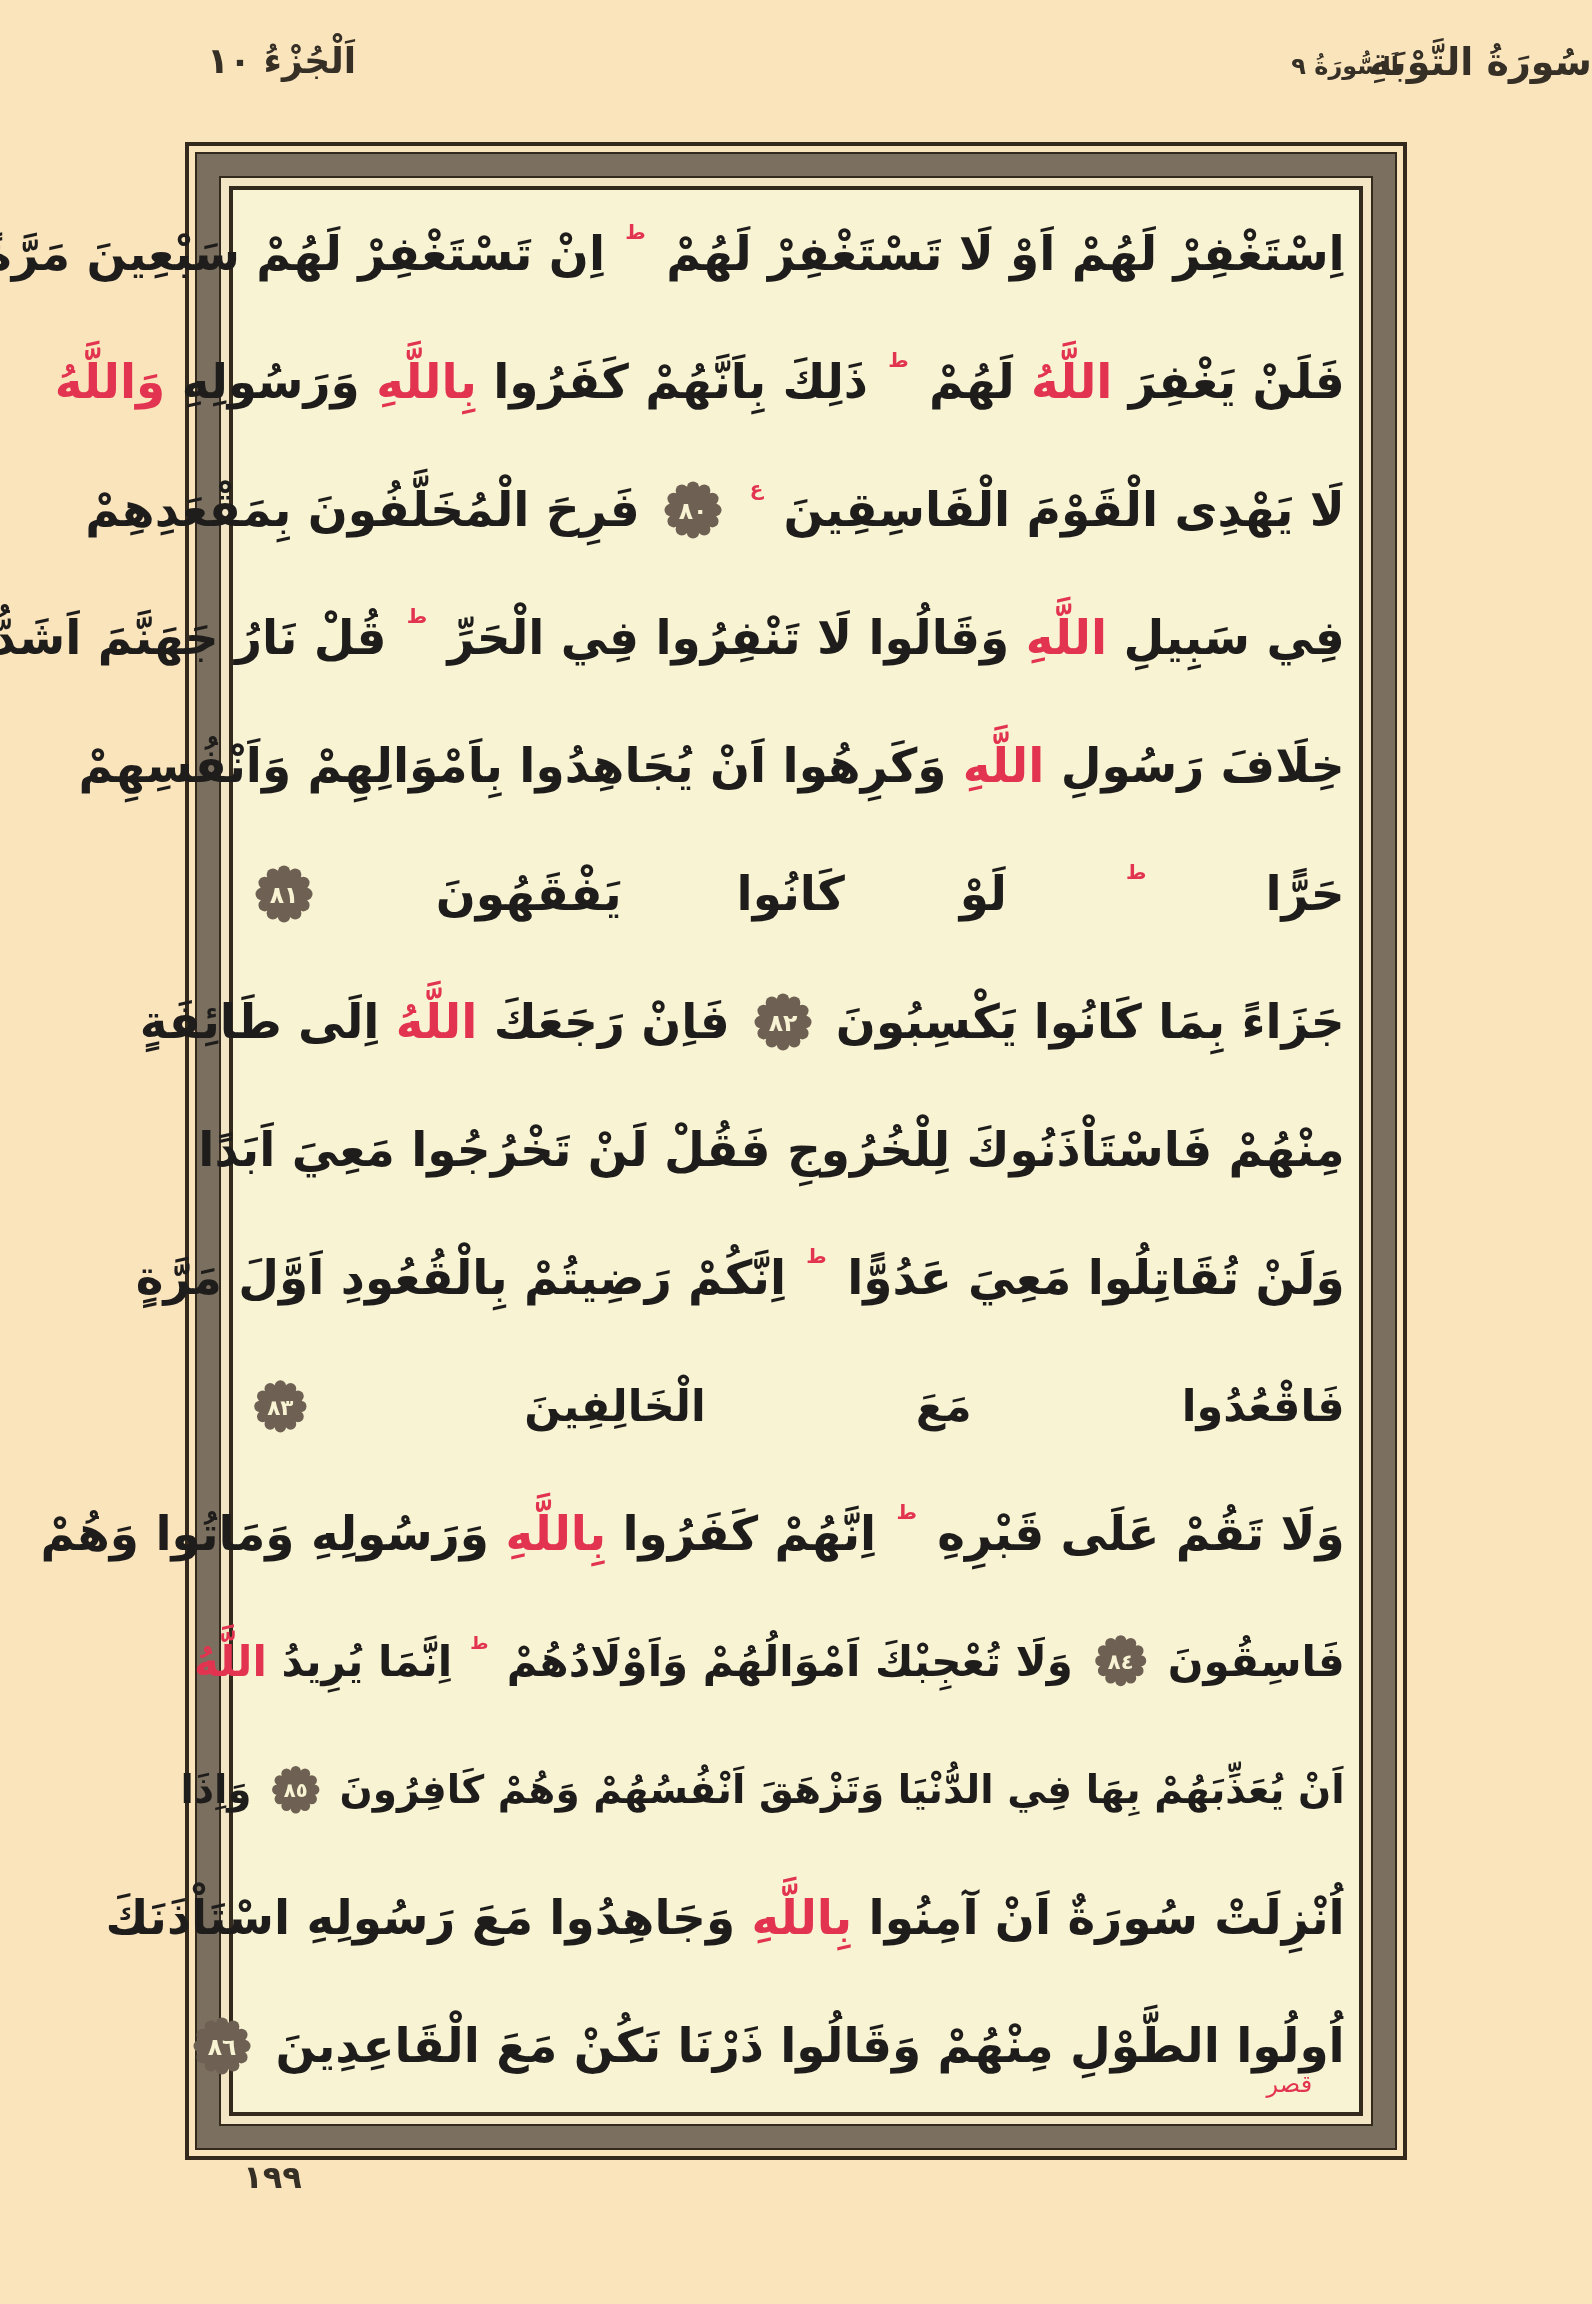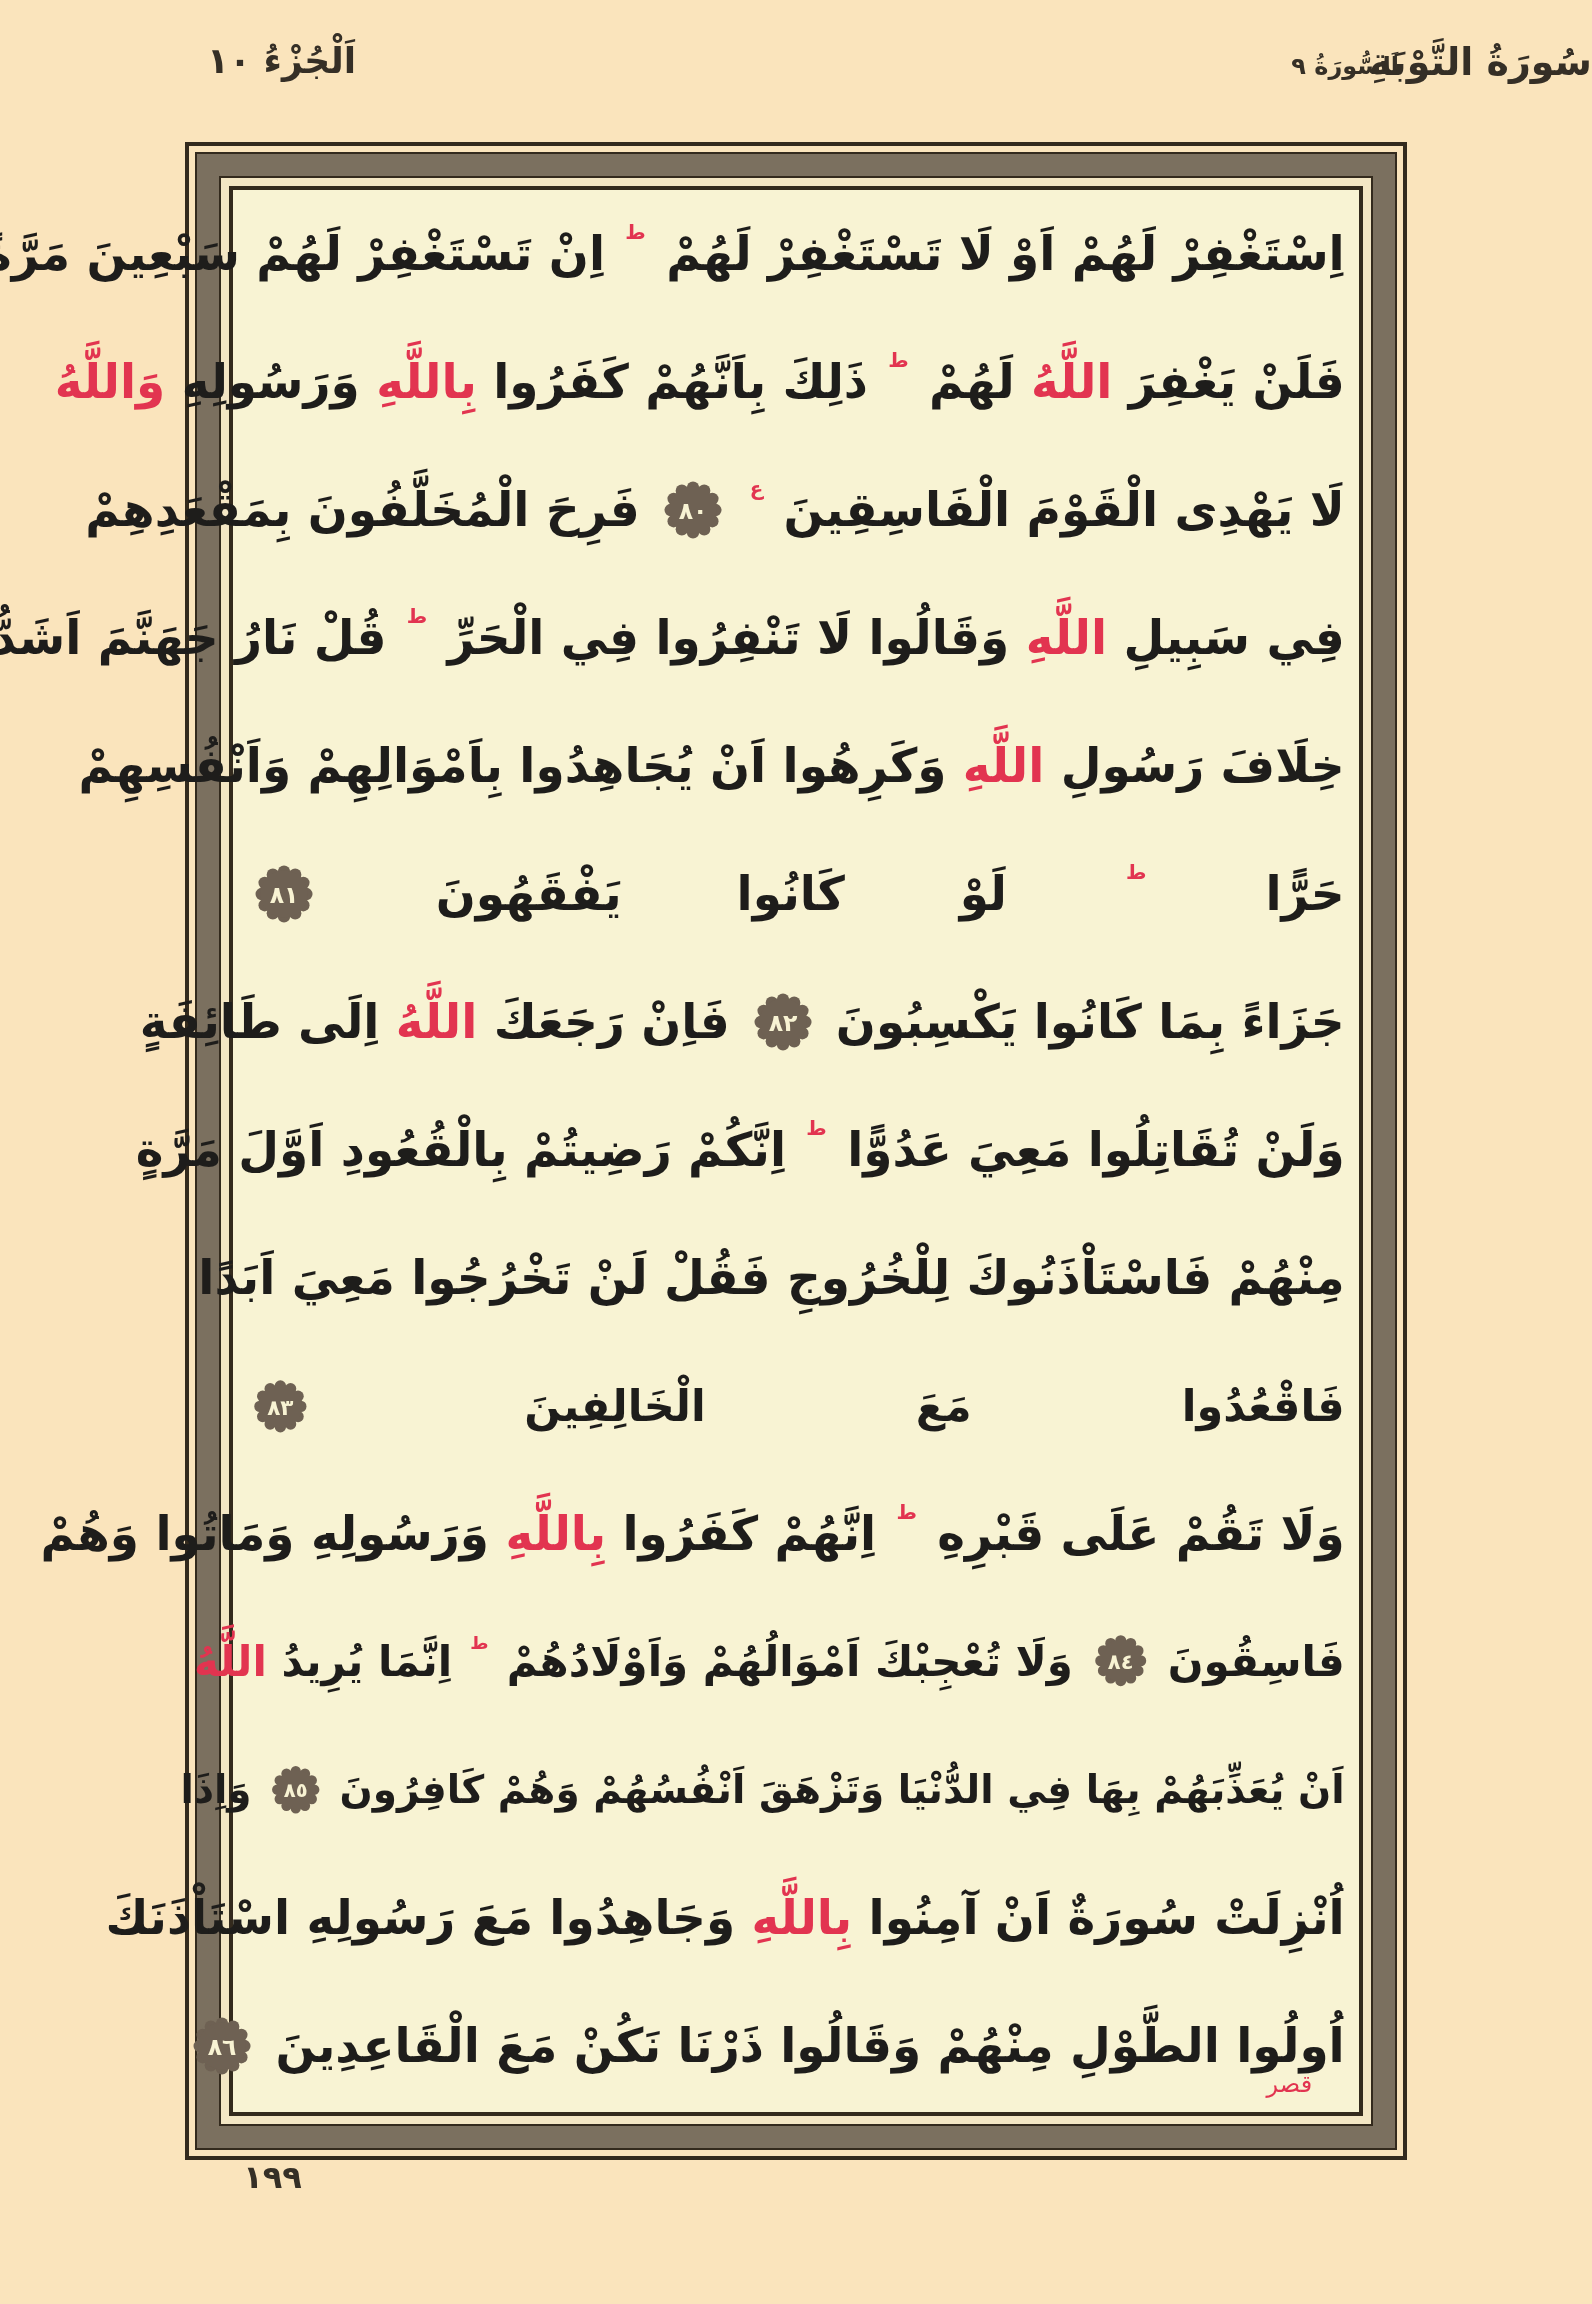--- a/index.html
+++ b/index.html
@@ -147,22 +147,22 @@
                     <circle cx="18.823085463760208" cy="68" r="10" fill="#6e6153"></circle>
                     <circle cx="14" cy="50.00000000000001" r="10" fill="#6e6153"></circle>
                     <circle cx="18.8230854637602" cy="32.000000000000014" r="10" fill="#6e6153"></circle>
                     <circle cx="31.999999999999986" cy="18.82308546376022" r="10" fill="#6e6153"></circle>
                     <circle cx="49.99999999999999" cy="14" r="10" fill="#6e6153"></circle>
                     <circle cx="68" cy="18.82308546376021" r="10" fill="#6e6153"></circle>
                     <circle cx="81.17691453623978" cy="31.999999999999986" r="10" fill="#6e6153"></circle>
                     <circle cx="50" cy="50" r="38" fill="#6e6153"></circle>
     <text x="50" y="52" text-anchor="middle" dominant-baseline="central" font-family="DejaVu Sans" font-weight="bold" font-size="38" fill="#f8f3d3">٨٢</text>
                   </svg></span> <span class="seg">فَاِنْ رَجَعَكَ </span> <span class="seg allah">اللَّهُ</span> <span class="seg"> اِلَى طَائِفَةٍ</span> </div>
+              <div class="line"><span class="seg">مِنْهُمْ فَاسْتَاْذَنُوكَ لِلْخُرُوجِ فَقُلْ لَنْ تَخْرُجُوا مَعِيَ اَبَدًا</span> </div>
               <div class="line"><span class="seg">وَلَنْ تُقَاتِلُوا مَعِيَ عَدُوًّا</span> <span class="waqf">ط</span> <span class="seg">اِنَّكُمْ رَضِيتُمْ بِالْقُعُودِ اَوَّلَ مَرَّةٍ</span> </div>
-              <div class="line"><span class="seg">مِنْهُمْ فَاسْتَاْذَنُوكَ لِلْخُرُوجِ فَقُلْ لَنْ تَخْرُجُوا مَعِيَ اَبَدًا</span> </div>
               <div class="line"><span class="seg">فَاقْعُدُوا مَعَ الْخَالِفِينَ</span> <span class="vmark"><svg viewBox="0 0 100 100" style="font-size:48px">
     <circle cx="86" cy="50" r="10" fill="#6e6153"></circle>
                     <circle cx="81.17691453623979" cy="68" r="10" fill="#6e6153"></circle>
                     <circle cx="68" cy="81.17691453623979" r="10" fill="#6e6153"></circle>
                     <circle cx="50" cy="86" r="10" fill="#6e6153"></circle>
                     <circle cx="32.00000000000001" cy="81.17691453623979" r="10" fill="#6e6153"></circle>
                     <circle cx="18.823085463760208" cy="68" r="10" fill="#6e6153"></circle>
                     <circle cx="14" cy="50.00000000000001" r="10" fill="#6e6153"></circle>
                     <circle cx="18.8230854637602" cy="32.000000000000014" r="10" fill="#6e6153"></circle>
                     <circle cx="31.999999999999986" cy="18.82308546376022" r="10" fill="#6e6153"></circle>

